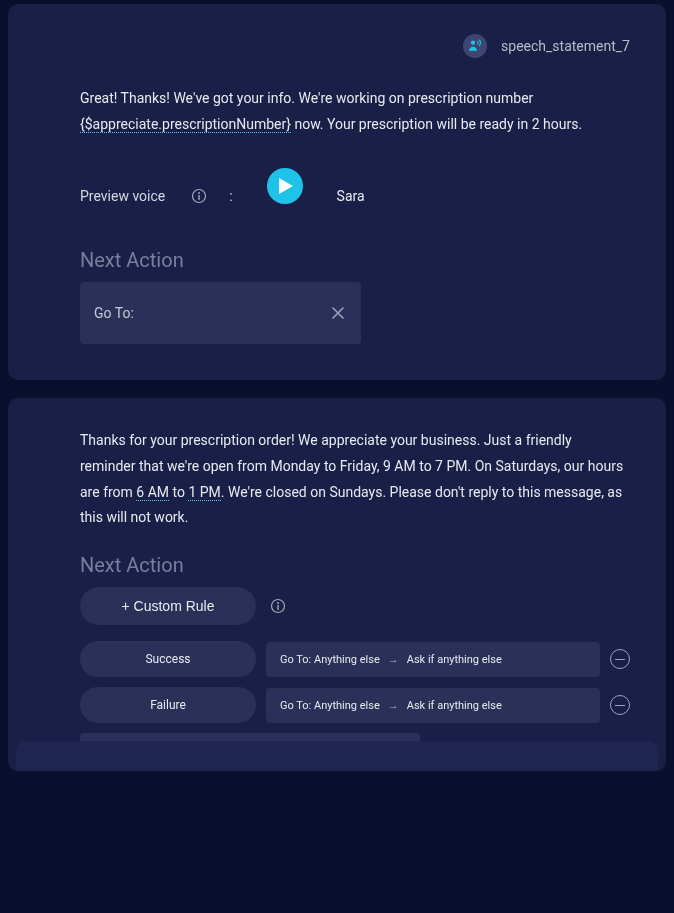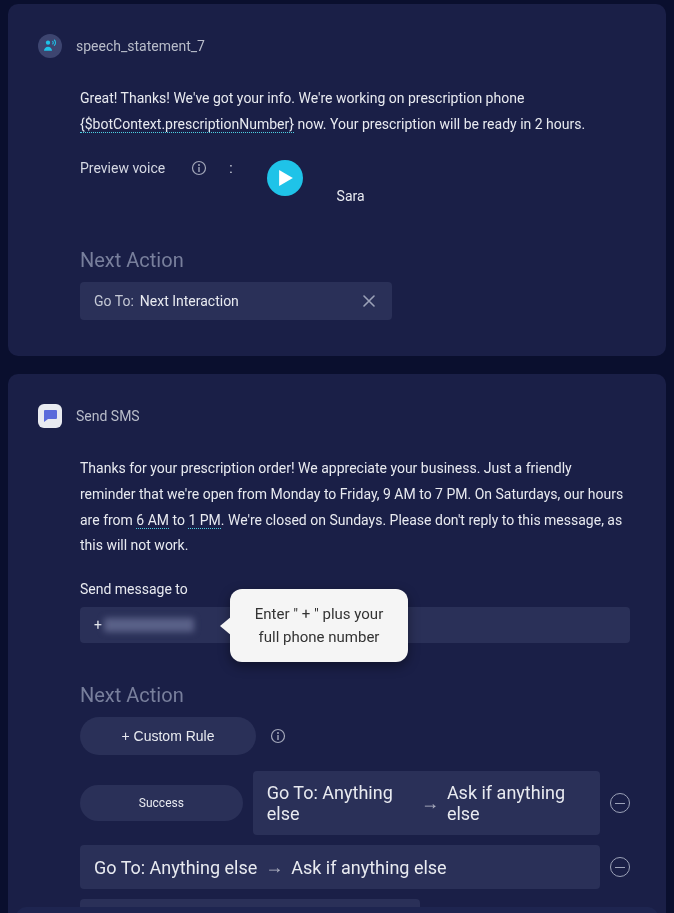--- a/index.html
+++ b/index.html
@@ -17,20 +17,21 @@
     border-radius: 10px;
     padding: 30px 36px 36px 36px;
     margin-bottom: 18px;
     position: relative;
   }
   .card-header {
     display: flex;
     align-items: center;
     margin-bottom: 28px;
     margin-left: -6px;
+    justify-content: flex-end;
   }
   .speech-icon {
     width: 24px;
     height: 24px;
     border-radius: 50%;
     background: #3d4570;
     display: flex;
     align-items: center;
     justify-content: center;
     margin-right: 14px;
@@ -57,21 +58,21 @@
   }
   .variable {
     color: #e8eaf0;
     border-bottom: 1px dotted #4dd0e1;
   }
   .time-underline {
     border-bottom: 1px dotted #4dd0e1;
   }
   .preview-row {
     display: flex;
-    align-items: flex-start;
+    align-items: flex-end;
     margin-left: 36px;
     margin-bottom: 44px;
     gap: 26px;
   }
   .preview-label { color: #d5d8e3; }
   .info-icon {
     width: 16px;
     height: 16px;
     display: inline-flex;
     align-items: center;
@@ -97,25 +98,25 @@
   .section-label {
     color: #787f9c;
     font-size: 20px;
     margin-left: 36px;
     margin-bottom: 10px;
   }
   .goto-field {
     margin-left: 36px;
     background: #2a3058;
     border-radius: 4px;
-    padding: 10px 14px;
+    padding: 22px 14px;
     display: flex;
     align-items: center;
     justify-content: space-between;
-    width: 312px;
+    width: 281px;
   }
   .goto-label { color: #c5c9d6; margin-right: 6px; }
   .goto-value { color: #e8eaf0; flex-grow: 1; }
   .close-x {
     color: #9ca2b8;
     cursor: pointer;
     font-size: 16px;
     width: 18px;
     height: 18px;
     display: flex;
@@ -204,21 +205,21 @@
     text-align: center;
   }
   .goto-chip {
     background: #2a3058;
     border-radius: 4px;
     padding: 11px 14px;
     color: #e8eaf0;
     flex-grow: 1;
     display: flex;
     align-items: center;
-    font-size: 18px;
+    font-size: 11px;
   }
   .arrow-small {
     margin: 0 8px;
     opacity: 0.7;
   }
   .minus-circle {
     width: 20px;
     height: 20px;
     border: 1.5px solid #9ca2b8;
     border-radius: 50%;
@@ -272,21 +273,21 @@
       <svg viewBox="0 0 24 24" fill="none">
         <circle cx="9" cy="7" r="3.2" fill="#1fc3e8"></circle>
         <path d="M3 19c0-3.3 2.7-6 6-6s6 2.7 6 6" fill="#1fc3e8"></path>
         <path d="M16 5c1.2 1 1.2 3 0 4M18.5 3c2.3 2 2.3 6 0 8" stroke="#1fc3e8" stroke-width="1.6" stroke-linecap="round"></path>
       </svg>
     </div>
     <span class="header-title">speech_statement_7</span>
   </div>
 
   <div class="body-text">
-    <span>Great! Thanks! We've got your info. We're working on prescription phone </span><span class="variable">{$botContext.prescriptionNumber}</span><span> now. Your prescription will be ready in 2 hours.</span>
+    <span>Great! Thanks! We've got your info. We're working on prescription number </span><span class="variable">{$appreciate.prescriptionNumber}</span><span> now. Your prescription will be ready in 2 hours.</span>
   </div>
 
   <div class="preview-row">
     <span class="preview-label">Preview voice</span>
     <span class="info-icon">
       <svg viewBox="0 0 16 16">
           <circle cx="8" cy="8" r="6.5" fill="none" stroke="#c5c9d6" stroke-width="1.2"></circle>
           <circle cx="8" cy="5" r="1" fill="#c5c9d6"></circle>
           <rect x="7.3" y="7" width="1.4" height="5" fill="#c5c9d6"></rect>
         </svg>
@@ -296,53 +297,34 @@
       <svg viewBox="0 0 12 14">
           <path d="M0 0 L12 7 L0 14 Z" fill="#fff"></path>
         </svg>
     </button>
     <span class="voice-name">Sara</span>
   </div>
 
   <div class="section-label">Next Action</div>
   <div class="goto-field">
     <span class="goto-label">Go To:</span>
-    <span class="goto-value">Next Interaction</span>
     <span class="close-x">
       <svg viewBox="0 0 12 12" width="12" height="12">
           <path d="M1 1 L11 11 M11 1 L1 11" stroke="#9ca2b8" stroke-width="1.6" stroke-linecap="round"></path>
         </svg>
     </span>
   </div>
 </div>
 
 <div class="card card2-bottom">
-  <div class="card-header">
-    <div class="sms-icon">
-      <svg viewBox="0 0 16 16">
-          <path d="M2 2 h12 a1 1 0 0 1 1 1 v7 a1 1 0 0 1 -1 1 h-8 l-4 3 v-3 a1 1 0 0 1 0 0 v-8 a1 1 0 0 1 1 -1 z" fill="#5b6bdb"></path>
-        </svg>
-    </div>
-    <span class="header-title">Send SMS</span>
-  </div>
 
   <div class="body-text">
     <span>Thanks for your prescription order! We appreciate your business. Just a friendly reminder that we're open from Monday to Friday, 9 AM to 7 PM. On Saturdays, our hours are from </span><span class="time-underline">6 AM</span><span> to </span><span class="time-underline">1 PM</span><span>. We're closed on Sundays. Please don't reply to this message, as this will not work.</span>
   </div>
 
-  <div class="send-section">
-    <div class="send-label">Send message to</div>
-    <div class="phone-input-wrap">
-      <div class="phone-display">
-        <span>+</span>
-        <span class="blurred"></span>
-      </div>
-      <div class="tooltip">Enter " + " plus your full phone number</div>
-    </div>
-  </div>
 
   <div class="section-label">Next Action</div>
 
   <div class="custom-rule-row">
     <button class="rule-btn">+ Custom Rule</button>
     <span class="info-icon">
       <svg viewBox="0 0 16 16">
           <circle cx="8" cy="8" r="6.5" fill="none" stroke="#c5c9d6" stroke-width="1.2"></circle>
           <circle cx="8" cy="5" r="1" fill="#c5c9d6"></circle>
           <rect x="7.3" y="7" width="1.4" height="5" fill="#c5c9d6"></rect>
@@ -354,20 +336,21 @@
     <div class="outcome-btn">Success</div>
     <div class="goto-chip">
       <span>Go To: Anything else</span>
       <span class="arrow-small">→</span>
       <span>Ask if anything else</span>
     </div>
     <div class="minus-circle"></div>
   </div>
 
   <div class="rule-row">
+    <div class="outcome-btn">Failure</div>
     <div class="goto-chip">
       <span>Go To: Anything else</span>
       <span class="arrow-small">→</span>
       <span>Ask if anything else</span>
     </div>
     <div class="minus-circle"></div>
   </div>
 
   <div class="cutoff"></div>
 

